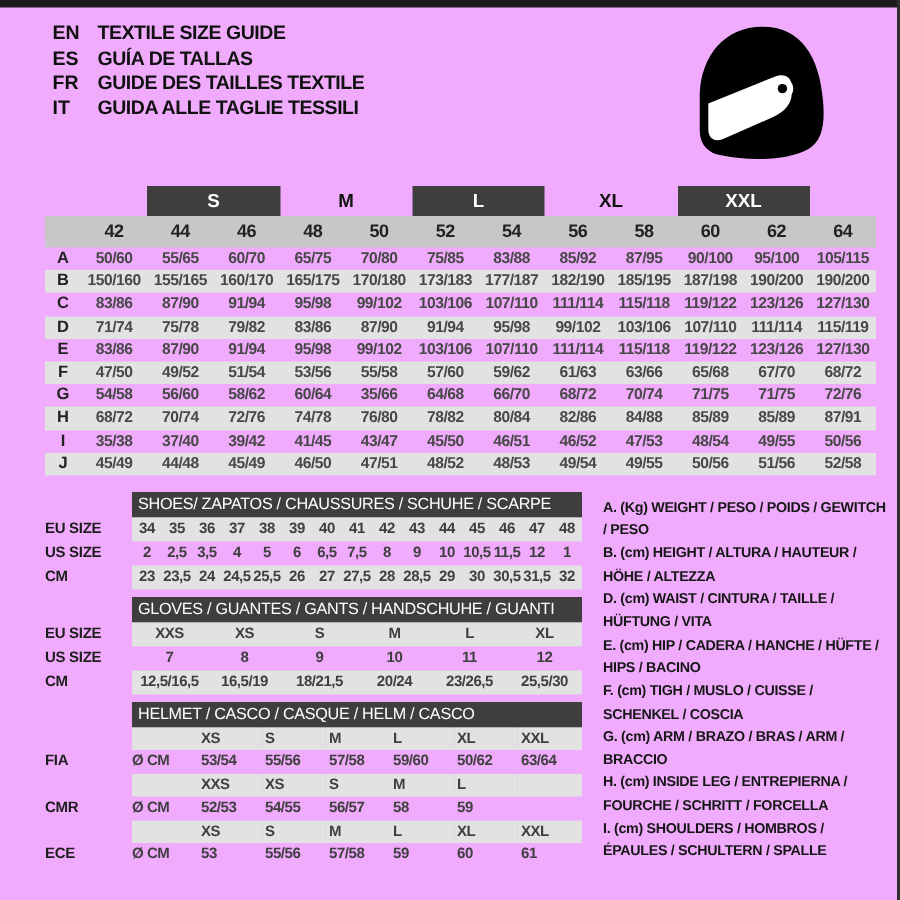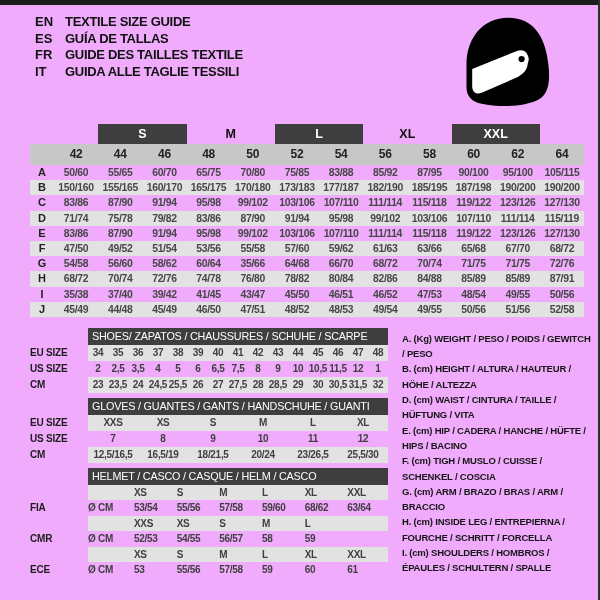--- a/index.html
+++ b/index.html
@@ -367,21 +367,21 @@
             <div class="s-cell shaded">XL</div>
             <div class="s-cell shaded">XXL</div>
           </div>
           <div class="s-row">
             <div class="s-label">FIA</div>
             <div class="s-cell unit">Ø CM</div>
             <div class="s-cell">53/54</div>
             <div class="s-cell">55/56</div>
             <div class="s-cell">57/58</div>
             <div class="s-cell">59/60</div>
-            <div class="s-cell">68/62</div>
+            <div class="s-cell">50/62</div>
             <div class="s-cell">63/64</div>
           </div>
           <div class="s-row">
             <div class="s-label"></div>
             <div class="s-cell unit shaded"></div>
             <div class="s-cell shaded">XXS</div>
             <div class="s-cell shaded">XS</div>
             <div class="s-cell shaded">S</div>
             <div class="s-cell shaded">M</div>
             <div class="s-cell shaded">L</div>

